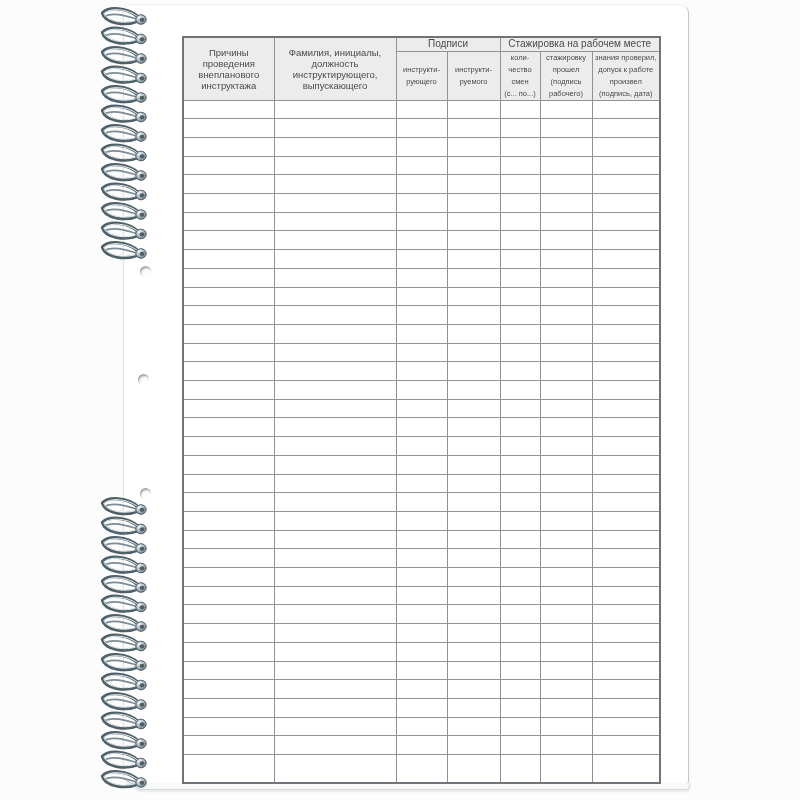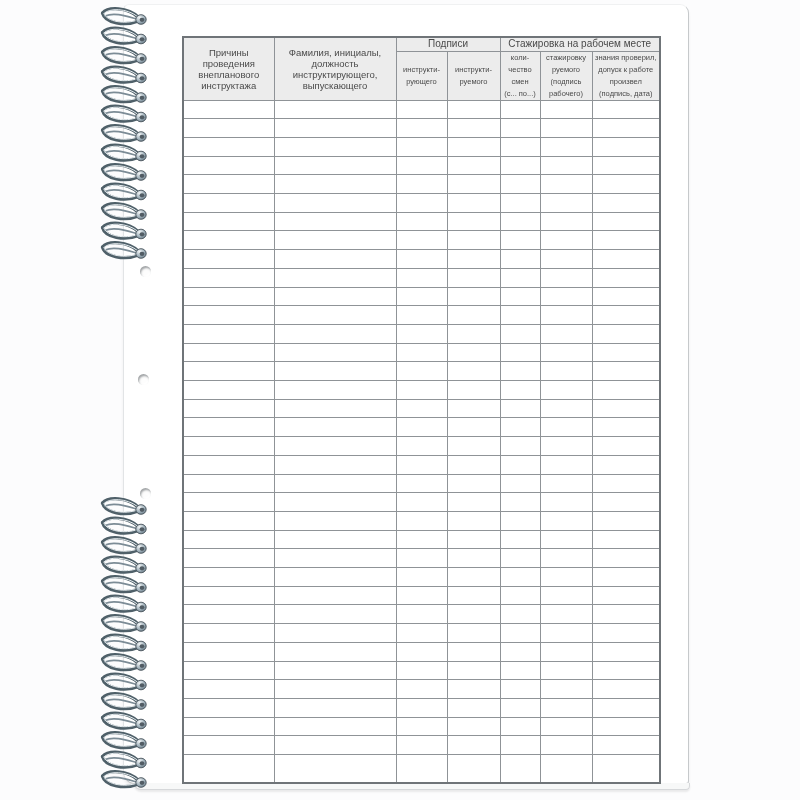--- a/index.html
+++ b/index.html
@@ -119,21 +119,21 @@
       <tr class="sub-row">
         <th class="sub">инструкти-
 рующего</th>
         <th class="sub">инструкти-
 руемого</th>
         <th class="sub">коли-
 чество
 смен
 (с... по...)</th>
         <th class="sub">стажировку
-руемого
+прошел
 (подпись
 рабочего)</th>
         <th class="sub">знания проверил,
 допуск к работе
 произвел
 (подпись, дата)</th>
       </tr>
     </thead>
     <tbody id="rows">
         <tr>

